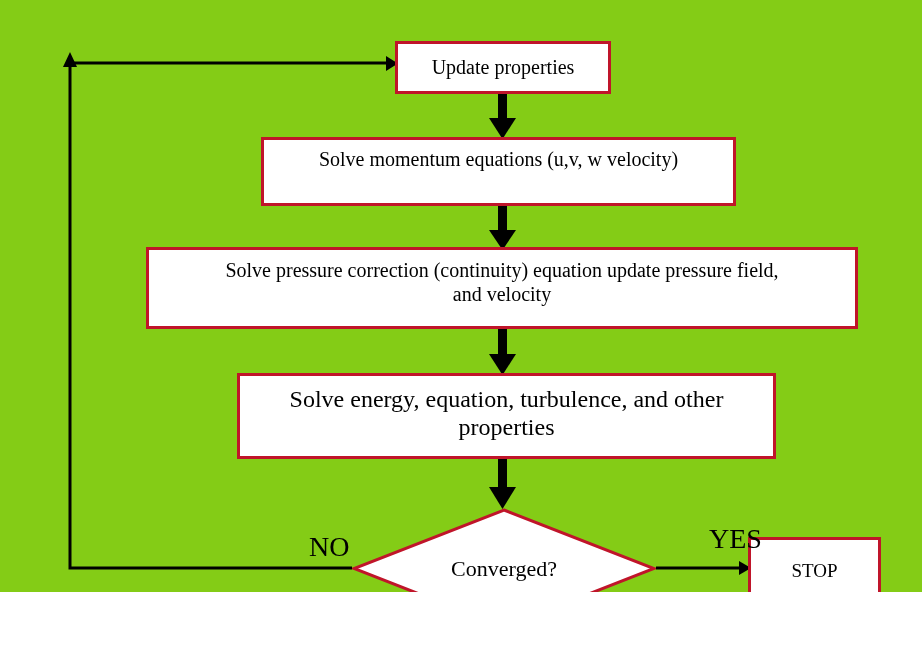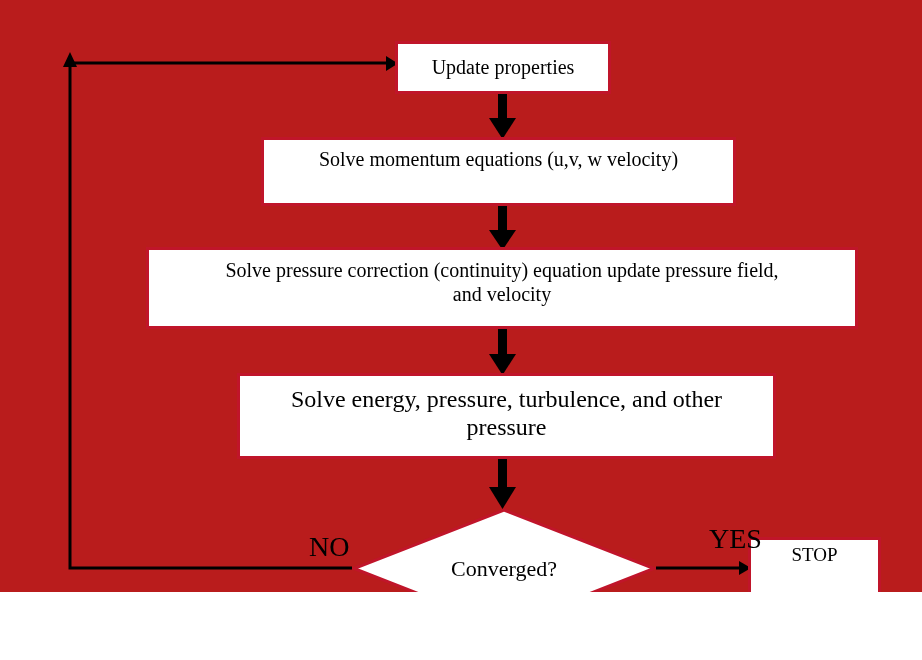--- a/index.html
+++ b/index.html
@@ -4,21 +4,21 @@
 <style>
   html, body {
     margin: 0;
     padding: 0;
     background: #ffffff;
   }
   #canvas {
     position: relative;
     width: 922px;
     height: 592px;
-    background: #b91c1c;
+    background: #84cc16;
     overflow: hidden;
     font-family: "Liberation Serif", "DejaVu Serif", serif;
   }
   .node {
     position: absolute;
     box-sizing: border-box;
     border: 3px solid #c0152a;
     background: #ffffff;
     display: flex;
     justify-content: center;
@@ -30,21 +30,21 @@
     display: block;
     width: 100%;
     padding: 0 6px;
     box-sizing: border-box;
   }
   
   #node-update     { left: 395px; top: 41px;  width: 216px; height: 53px; align-items: center; font-size: 20px; }
   #node-momentum   { left: 261px; top: 137px; width: 475px; height: 69px; align-items: flex-start; font-size: 20px; padding-top: 8px; }
   #node-pressure   { left: 146px; top: 247px; width: 712px; height: 82px; align-items: flex-start; font-size: 20px; padding-top: 9px; }
   #node-energy     { left: 237px; top: 373px; width: 539px; height: 86px; align-items: flex-start; font-size: 24px; padding-top: 9px; }
-  #node-stop       { left: 748px; top: 537px; width: 133px; height: 62px; align-items: flex-start; font-size: 19px; padding-top: 4px; }
+  #node-stop       { left: 748px; top: 537px; width: 133px; height: 62px; align-items: flex-start; font-size: 19px; padding-top: 20px; }
 
   
   #node-decision {
     position: absolute;
     left: 352px;
     top: 508px;
     width: 304px;
     height: 121px;
   }
   #node-decision svg { display: block; width: 100%; height: 100%; }
@@ -123,22 +123,22 @@
 
   <div class="node" id="node-pressure">
     <span>
       <span style="display: block;">Solve pressure correction (continuity) equation update pressure field,</span>
       <span style="display: block;">and velocity</span>
     </span>
   </div>
 
   <div class="node" id="node-energy">
     <span>
-      <span style="display: block;">Solve energy, pressure, turbulence, and other</span>
-      <span style="display: block;">pressure</span>
+      <span style="display: block;">Solve energy, equation, turbulence, and other</span>
+      <span style="display: block;">properties</span>
     </span>
   </div>
 
   <div id="node-decision">
     <svg viewBox="0 0 304 121" xmlns="http://www.w3.org/2000/svg">
       <polygon points="152,2 302,60.5 152,119 2,60.5" fill="#ffffff" stroke="#c0152a" stroke-width="3"></polygon>
     </svg>
     <div id="decision-label">Converged?</div>
   </div>
 

